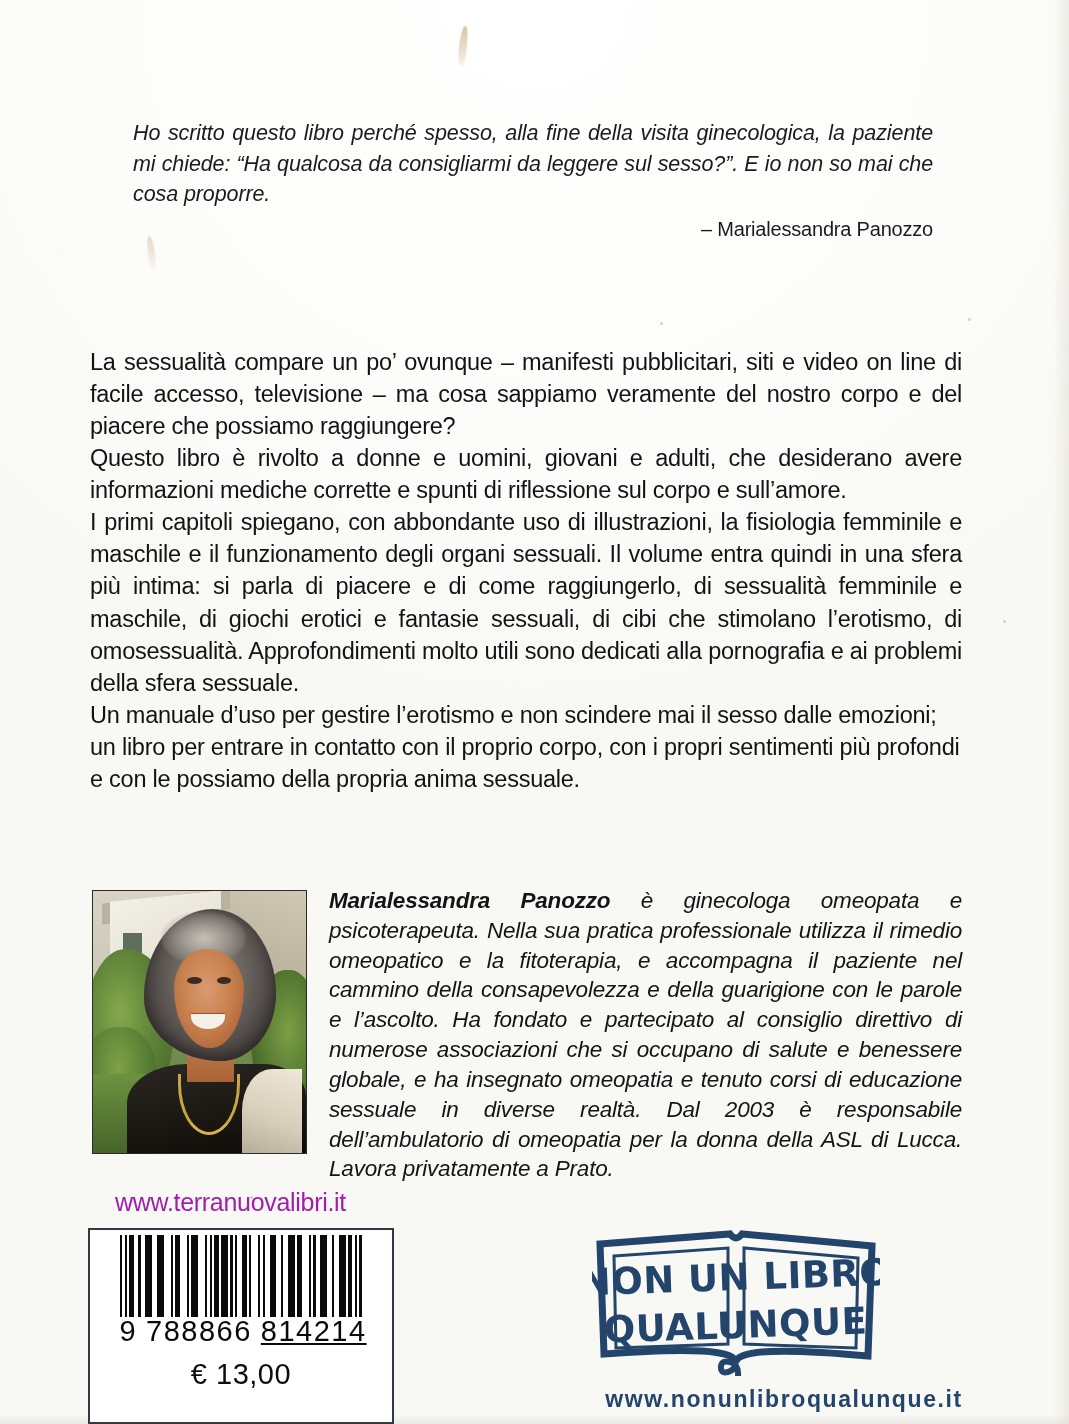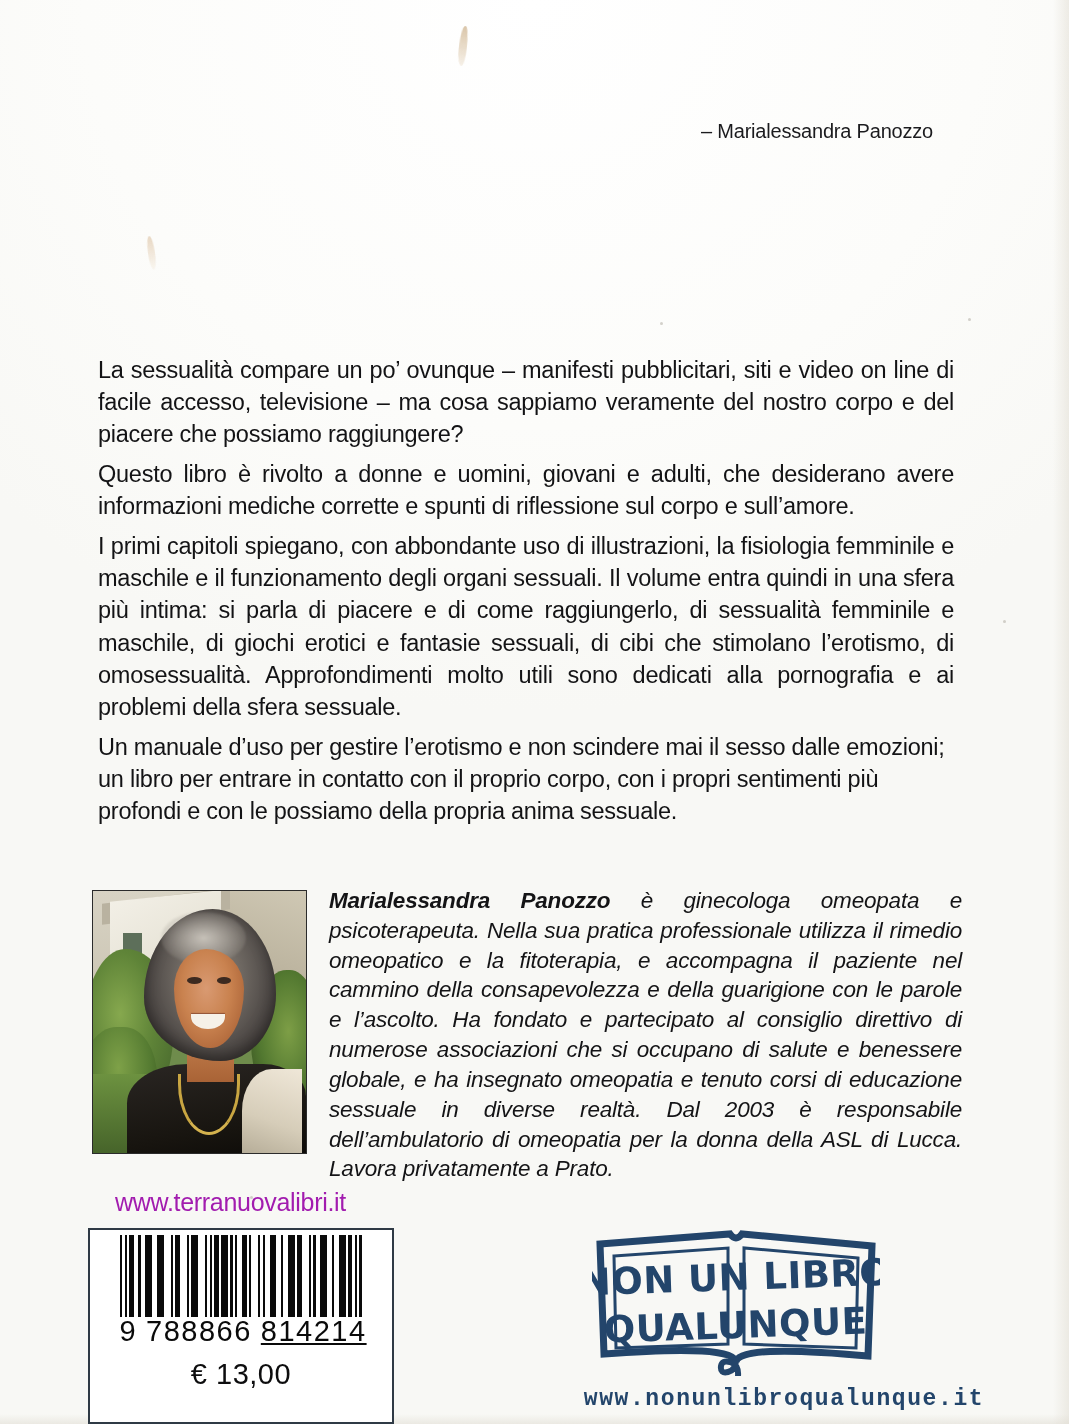--- a/index.html
+++ b/index.html
@@ -91,21 +91,21 @@
   .body-copy {
     position: absolute;
     left: 90px; top: 346px;
     width: 872px;
     font-size: 23.5px;
     line-height: 1.365;
     letter-spacing: -0.25px;
     color: #131315;
   }
   .body-copy p {
-    margin: 8px;
+    margin: 0;
     text-align: justify;
     text-justify: inter-word;
     hyphens: manual;
   }
   .body-copy p.last-left { text-align: left; }
 
   
   .bio {
     position: absolute;
     left: 92px; top: 886px;
@@ -308,38 +308,39 @@
   }
   .logo-url {
     position: absolute;
     left: 564px; top: 1386px;
     width: 440px;
     text-align: center;
     font-size: 23px;
     font-weight: bold;
     letter-spacing: 1.6px;
     color: #23456b;
-    font-family: Liberation Mono, monospace;
+    font-family: Liberation Sans, sans-serif;
   }
 </style>
 </head>
 <body>
 
 <div class="page"></div>
 <div class="scan-edge-r"></div>
 <div class="scan-edge-b"></div>
 <div class="artifact-top"></div>
 <div class="artifact-q"></div>
 <div class="speck" style="left:968px;top:318px;width:3px;height:3px;"></div>
 <div class="speck" style="left:660px;top:322px;width:3px;height:3px;"></div>
 <div class="speck" style="left:1003px;top:620px;width:3px;height:3px;"></div>
 <div class="speck" style="left:250px;top:1196px;width:3px;height:3px;"></div>
 
 <div class="quotes">
   <div class="quote-block-2">
+    <p class="quote-text">Ho scritto questo libro perché spesso, alla fine della visita ginecologica, la paziente mi chiede: “Ha qualcosa da consigliarmi da leggere sul sesso?”. E io non so mai che cosa proporre.</p>
     <p class="attrib">– Marialessandra Panozzo</p>
   </div>
 </div>
 
 <div class="body-copy">
   <p>La sessualità compare un po’ ovunque – manifesti pubblicitari, siti e video on line di facile accesso, televisione – ma cosa sappiamo veramente del nostro corpo e del piacere che possiamo raggiungere?</p>
   <p>Questo libro è rivolto a donne e uomini, giovani e adulti, che desiderano avere informazioni mediche corrette e spunti di riflessione sul corpo e sull’amore.</p>
   <p>I primi capitoli spiegano, con abbondante uso di illustrazioni, la fisiologia femminile e maschile e il funzionamento degli organi sessuali. Il volume entra quindi in una sfera più intima: si parla di piacere e di come raggiungerlo, di sessualità femminile e maschile, di giochi erotici e fantasie sessuali, di cibi che stimolano l’erotismo, di omosessualità. Approfondimenti molto utili sono dedicati alla pornografia e ai problemi della sfera sessuale.</p>
   <p class="last-left">Un manuale d’uso per gestire l’erotismo e non scindere mai il sesso dalle emozioni; un libro per entrare in contatto con il proprio corpo, con i propri sentimenti più profondi e con le possiamo della propria anima sessuale.</p>
 </div>

